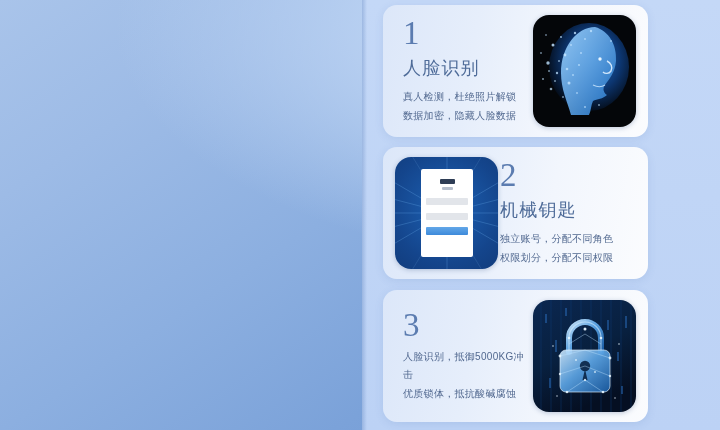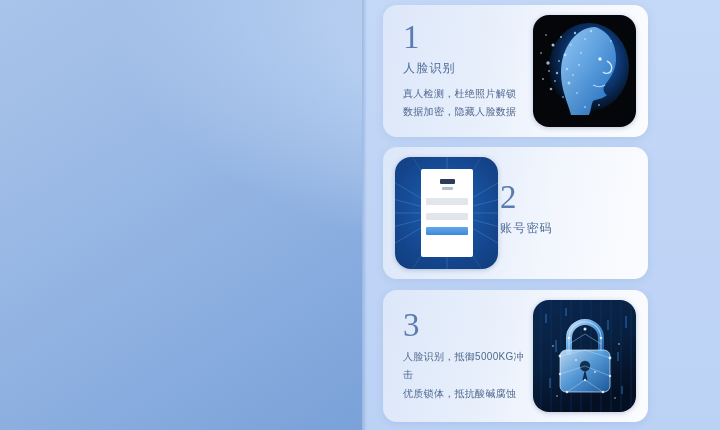--- a/index.html
+++ b/index.html
@@ -33,21 +33,21 @@
 
   .card-inner{position:absolute;inset:0;display:flex;align-items:center;}
   .card-inner.rtl{flex-direction:row-reverse;}
 
   .txtcol{flex:1 1 auto;padding:0 0 0 18px;box-sizing:border-box;}
   .rtl .txtcol{padding:0 16px 0 0;}
 
   .num{font-family:"Liberation Serif","DejaVu Serif",serif;
        font-size:33px;line-height:1;color:#5b7cb0;font-weight:400;
        letter-spacing:.5px;margin:0 0 6px 2px;}
-  .ttl{font-size:12px;color:#4f6c99;letter-spacing:1.2px;margin:0 0 8px 2px;
+  .ttl{font-size:18px;color:#4f6c99;letter-spacing:1.2px;margin:0 0 8px 2px;
        font-weight:500;}
   .desc{font-size:10px;line-height:1.85;color:#51688f;letter-spacing:.3px;margin:0 0 0 2px;}
 
   
   .thumb{flex:0 0 auto;width:103px;height:112px;border-radius:16px;overflow:hidden;
          position:relative;margin-right:12px;box-shadow:0 1px 5px rgba(40,70,120,.28);}
   .rtl .thumb{margin-right:0;margin-left:12px;}
   .thumb svg{display:block;width:100%;height:100%;}
 
   
@@ -134,21 +134,23 @@
             </g>
           </svg>
         </div>
       </div>
     </div>
 
     <div class="card" id="card-2">
       <div class="card-inner rtl">
         <div class="txtcol">
           <div class="num" data-bind="cards.1.number">2</div>
-          <div class="ttl" data-bind="cards.1.title">账号密码</div>
+          <div class="ttl" data-bind="cards.1.title">机械钥匙</div>
+          <div class="desc" data-bind="cards.1.description">独立账号，分配不同角色
+权限划分，分配不同权限</div>
         </div>
         <div class="thumb login-thumb">
           <div class="login-bg"></div>
           <svg class="login-rays" viewBox="0 0 103 112" xmlns="http://www.w3.org/2000/svg">
             <g stroke="#6fb2f0" stroke-width="1" fill="none" opacity=".55">
               <path d="M-10 20 L113 92"></path>
                 <path d="M-10 92 L113 20"></path>
               <path d="M-10 56 L113 56"></path>
                 <path d="M52 -10 L52 122"></path>
               <path d="M-10 40 L113 72"></path>

